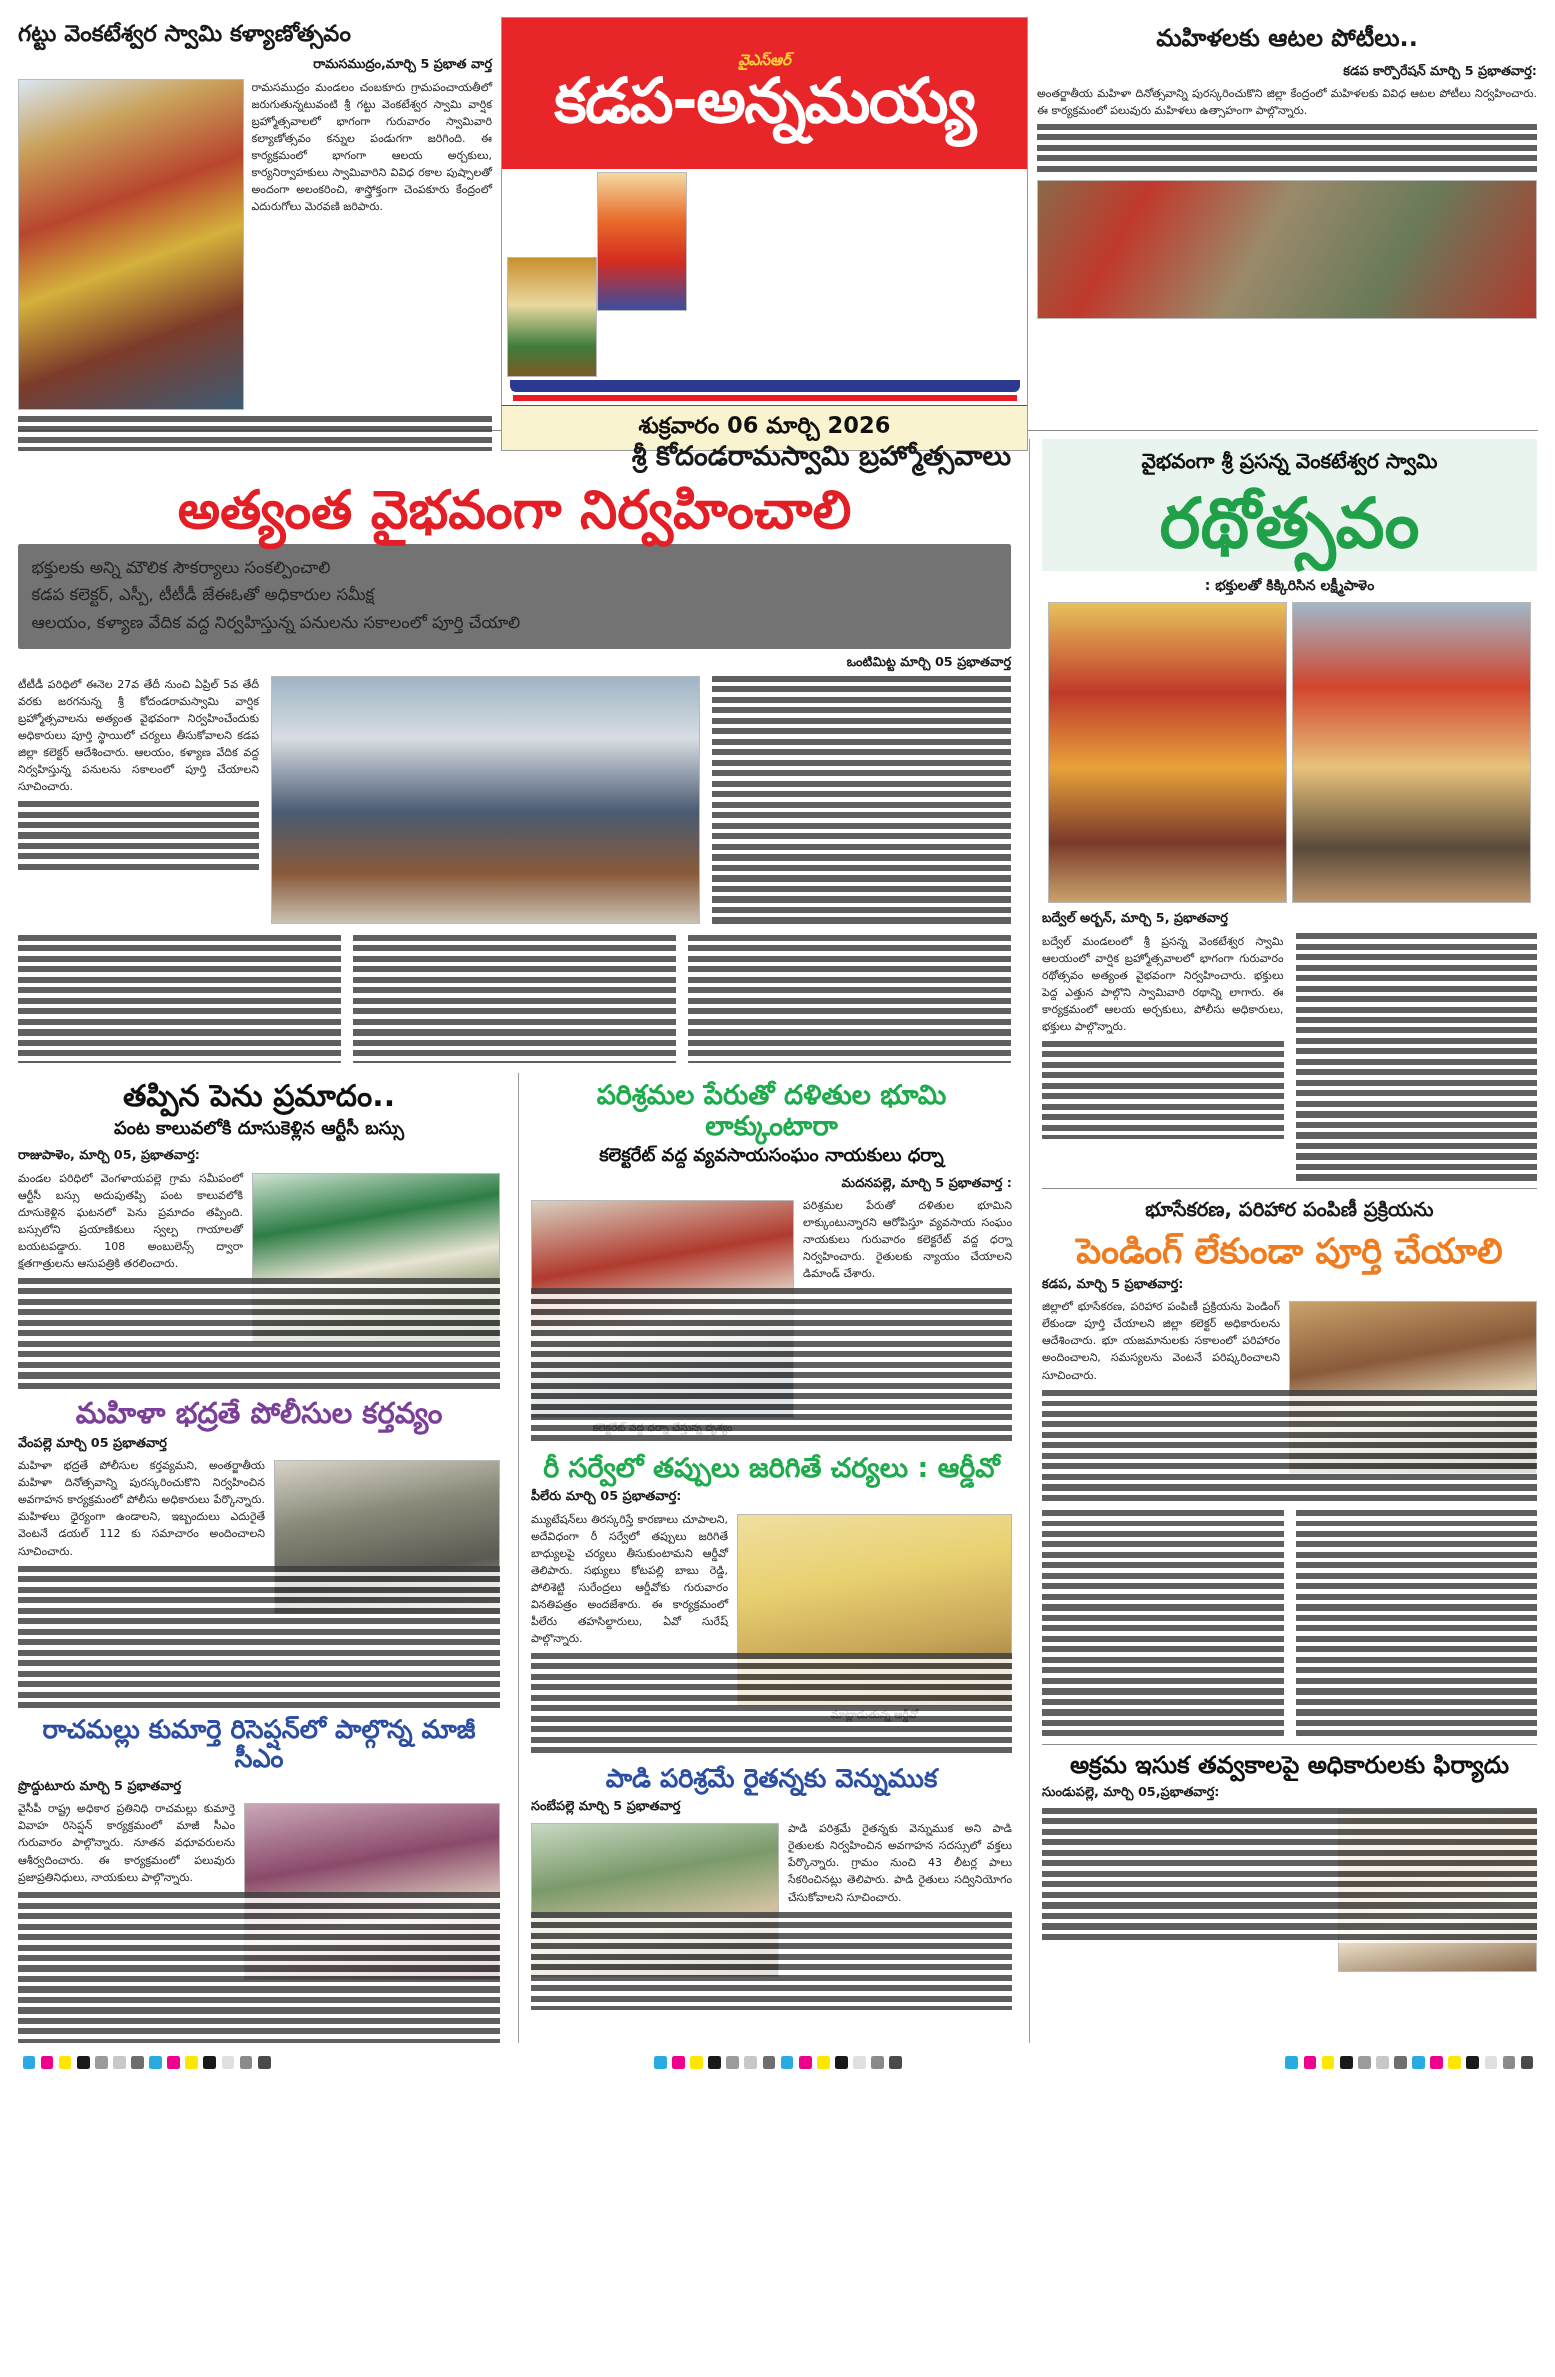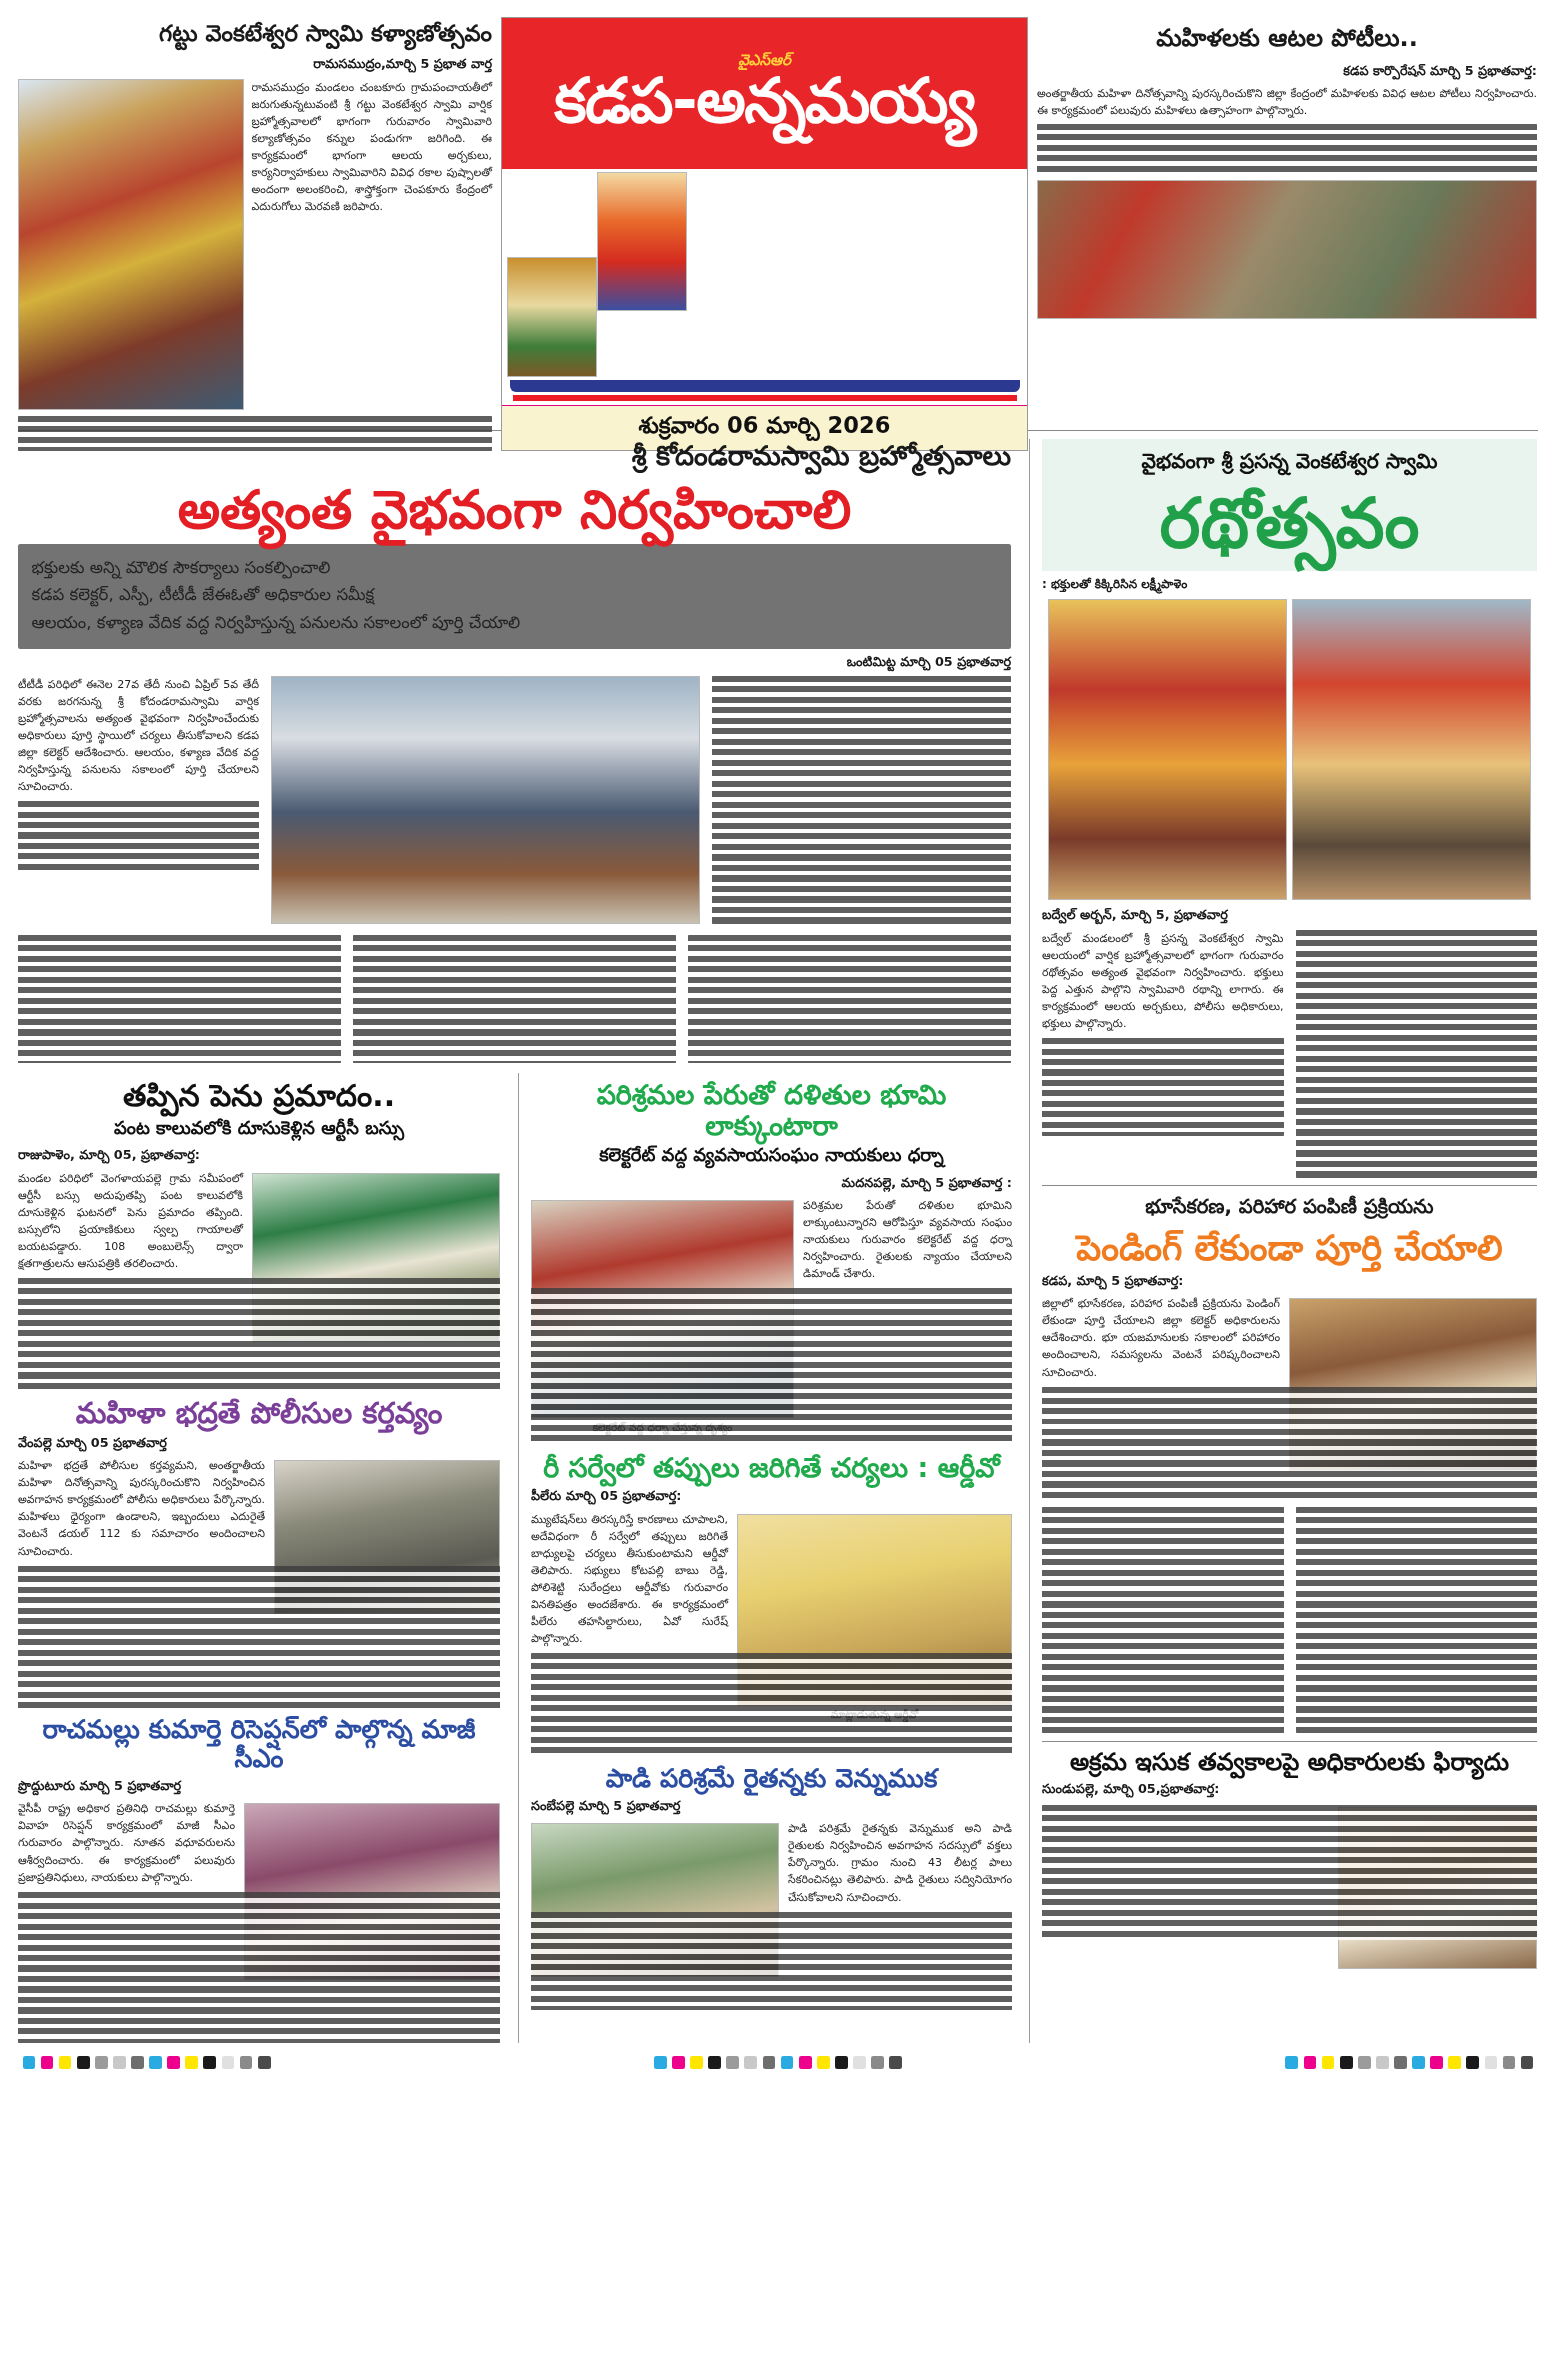--- a/index.html
+++ b/index.html
@@ -11,21 +11,21 @@
   .dateline{font-weight:bold;font-size:12.8px;text-align:right;margin:4.5px 0;}
   .excerpt{font-size:11px;line-height:1.55;text-align:justify;color:#222;}
   .gk{background:repeating-linear-gradient(to bottom,#3c3c3c 0 6px,#ffffff 6px 10.5px);opacity:.82;border-radius:0.8px;}
   .cols{display:flex;gap:12px;}
   .col{flex:1;}
   .ph{position:relative;border:0.8px solid #b9b9b9;overflow:hidden;}
   .cap{font-size:10.5px;font-weight:bold;text-align:center;padding:2.3px 1.5px;color:#111;}
   .hr{border-top:1.1px solid #8a8a8a;margin:7.5px 0;}
   
   .top-row{display:grid;grid-template-columns:474px 527px 500px;gap:9px;height:406px;}
-  .art-gattu h2{font-size:22.6px;margin:3px 0 3px;text-align:right;font-weight:bold;}
+  .art-gattu h2{font-size:22.6px;margin:3px 0 3px;text-align:left;font-weight:bold;}
   .gattu-flex{display:flex;gap:7.5px;margin-top:3px;}
   .ph-gattu{width:226px;height:331px;flex:none;
     background:linear-gradient(160deg,#d9e6f2 0%,#c9a15a 18%,#b8452e 38%,#d4b13c 55%,#7d3b2a 75%,#3e5b73 100%);}
   
   .masthead{display:flex;flex-direction:column;border:0.8px solid #999;}
   .mh-red{background:#e8262a;position:relative;height:151px;display:flex;flex-direction:column;
           align-items:center;justify-content:center;}
   .mh-edition{color:#ffd23a;font-size:15px;font-style:italic;font-weight:bold;line-height:1;}
   .mh-title{color:#ffffff;font-size:62px;font-weight:bold;letter-spacing:-1.5px;line-height:1.05;}
   .mh-mid{flex:1;display:flex;align-items:center;position:relative;background:#fff;padding:3px 4.5px;}
@@ -76,21 +76,21 @@
   .ph-rdo{width:275px;height:192px;background:linear-gradient(170deg,#f0dfa0 0%,#e8d070 35%,#caa85a 65%,#8a6a3a 100%);}
   .ph-paadi{width:248px;height:154px;background:linear-gradient(170deg,#c8d8c2 0%,#7a9a6a 35%,#d2c2a2 65%,#5a4a3a 100%);}
   .ph-rath{width:239px;height:301px;background:linear-gradient(180deg,#e8c25a 0%,#c0392b 30%,#e8a23a 55%,#7a3a2a 80%,#caa26a 100%);}
   .ph-rath2{width:239px;height:301px;background:linear-gradient(180deg,#a0b8c8 0%,#d2452e 28%,#e8c27a 55%,#5a4a3a 82%,#b8926a 100%);}
   .ph-pending{width:248px;height:173px;background:linear-gradient(170deg,#caa26a 0%,#8a5a3a 35%,#e2d2b2 60%,#4a3a2a 100%);}
   .ph-isuka{width:199px;height:162px;background:linear-gradient(170deg,#e8dcc8 0%,#caa26a 40%,#f2e8d2 65%,#8a6a4a 100%);}
   
   .rath-panel{background:#eaf4ee;padding:10.5px 7.5px 13.5px;text-align:center;}
   .rath-kicker{font-size:20.3px;font-weight:bold;color:#111;}
   .rath-head{font-size:69px;font-weight:bold;color:#21a04a;line-height:1;margin-top:10.5px;}
-  .rath-cap{font-size:12px;font-weight:bold;text-align:left;margin:6px 0 4.5px;}
+  .rath-cap{font-size:14px;font-weight:bold;text-align:center;margin:6px 0 4.5px;}
   .rath-photos{display:flex;gap:5.3px;justify-content:center;}
   .pending-kicker{font-size:19.6px;font-weight:bold;text-align:center;margin:9px 0 1.5px;}
   
   .marks-row{display:flex;justify-content:space-between;align-items:center;margin-top:13.5px;padding:0 4.5px;}
   .marks{display:flex;gap:5.3px;}
   .swatch{width:12.8px;height:12.8px;border-radius:2.3px;display:inline-block;}
   .clear{clear:both;}
 </style>
 </head>
 <body>

